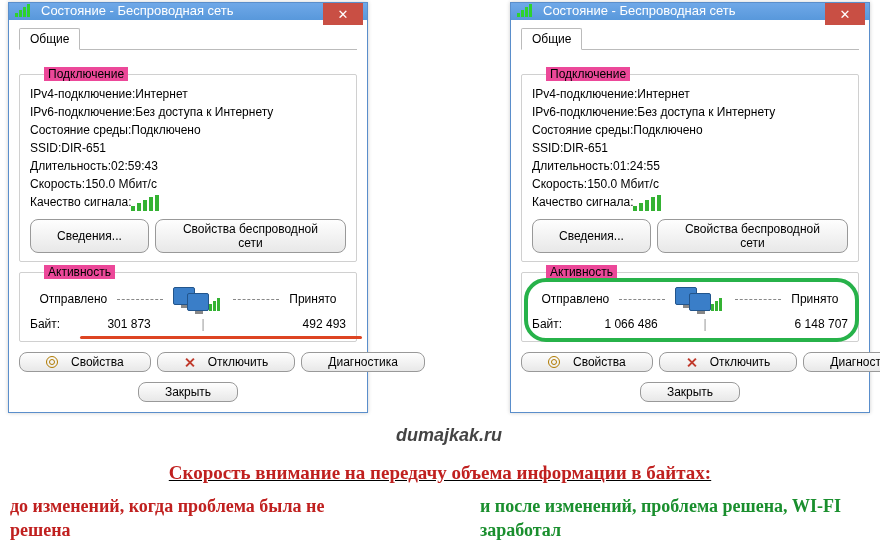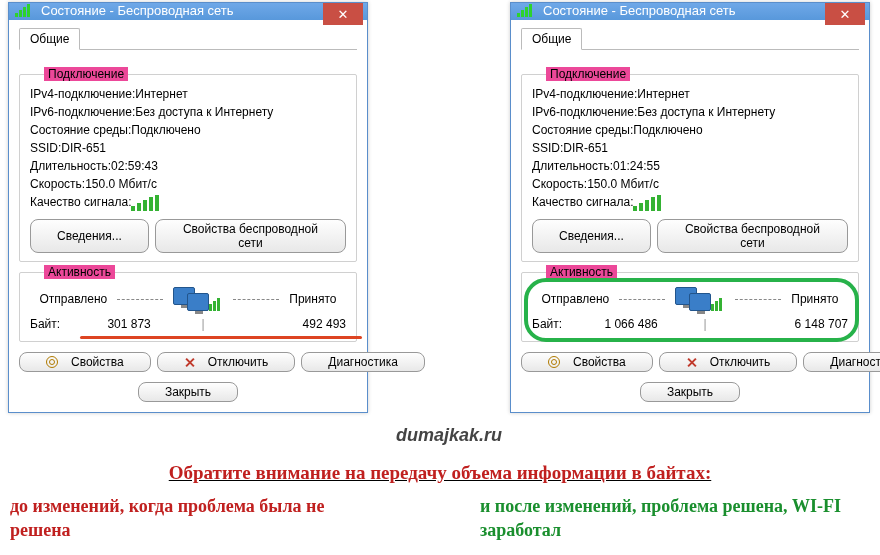--- a/index.html
+++ b/index.html
@@ -361,16 +361,16 @@
     <div class="closefoot">
       <button class="win">Закрыть</button>
     </div>
   </div>
 </div>
 
 <div class="green-mark" style="left:524px; top:278px; width:335px; height:64px;"></div>
 
 <div class="watermark" style="left:396px; top:410px;">dumajkak.ru</div>
 
-<div class="headline" style="top:462px;">Обратите внимание на передачу объема информации в байтах:</div>
+<div class="headline" style="top:462px;">Скорость внимание на передачу объема информации в байтах:</div>
 
 <div class="subtext sub-left" style="left:10px; top:494px; width:350px;">до изменений, когда проблема была не решена</div>
 <div class="subtext sub-right" style="left:480px; top:494px; width:380px;">и после изменений, проблема решена, WI-FI заработал</div>
 
 </body></html>

